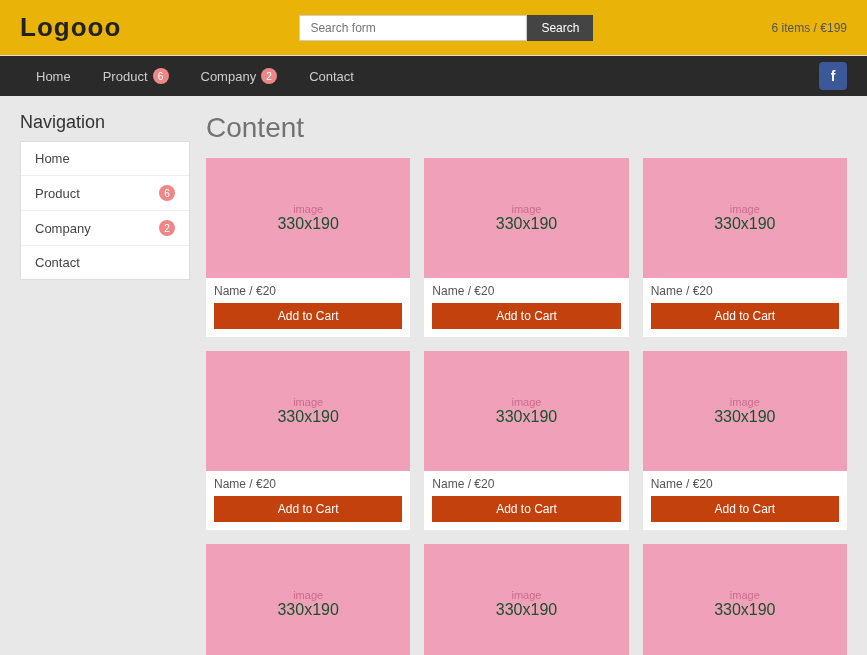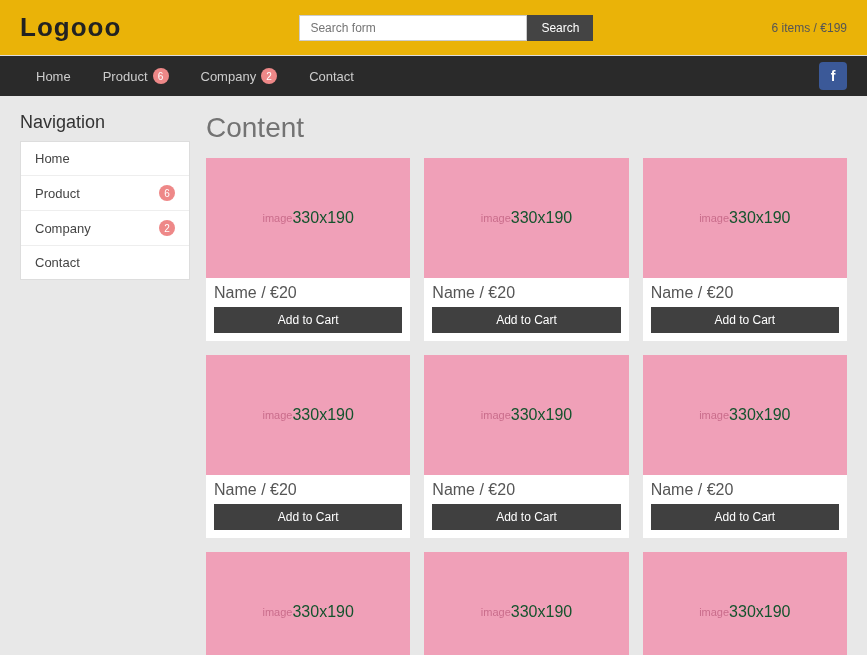--- a/index.html
+++ b/index.html
@@ -161,44 +161,45 @@
       grid-template-columns: repeat(3, 1fr);
       gap: 14px;
     }
     .product-card {
       background: #fff;
     }
     .product-image {
       background: #f0a0b8;
       height: 120px;
       display: flex;
+      flex-direction: column;
       align-items: center;
       justify-content: center;
       color: #c06080;
       font-size: 12px;
     }
     .product-image .img-label {
       font-size: 11px;
       color: #c06080;
       opacity: 0.8;
     }
     .product-image .img-size {
       font-size: 16px;
       color: #14532d;
     }
     .product-info {
       padding: 6px 8px 8px;
     }
     .product-name {
-      font-size: 16px;
+      font-size: 12px;
       color: #555;
       margin-bottom: 5px;
     }
     .add-to-cart-btn {
-      background: #404040;
+      background: #c2410c;
       color: #fff;
       border: none;
       width: 100%;
       padding: 6px 0;
       font-size: 12px;
       cursor: pointer;
       text-align: center;
     }
   </style>
 </head>

